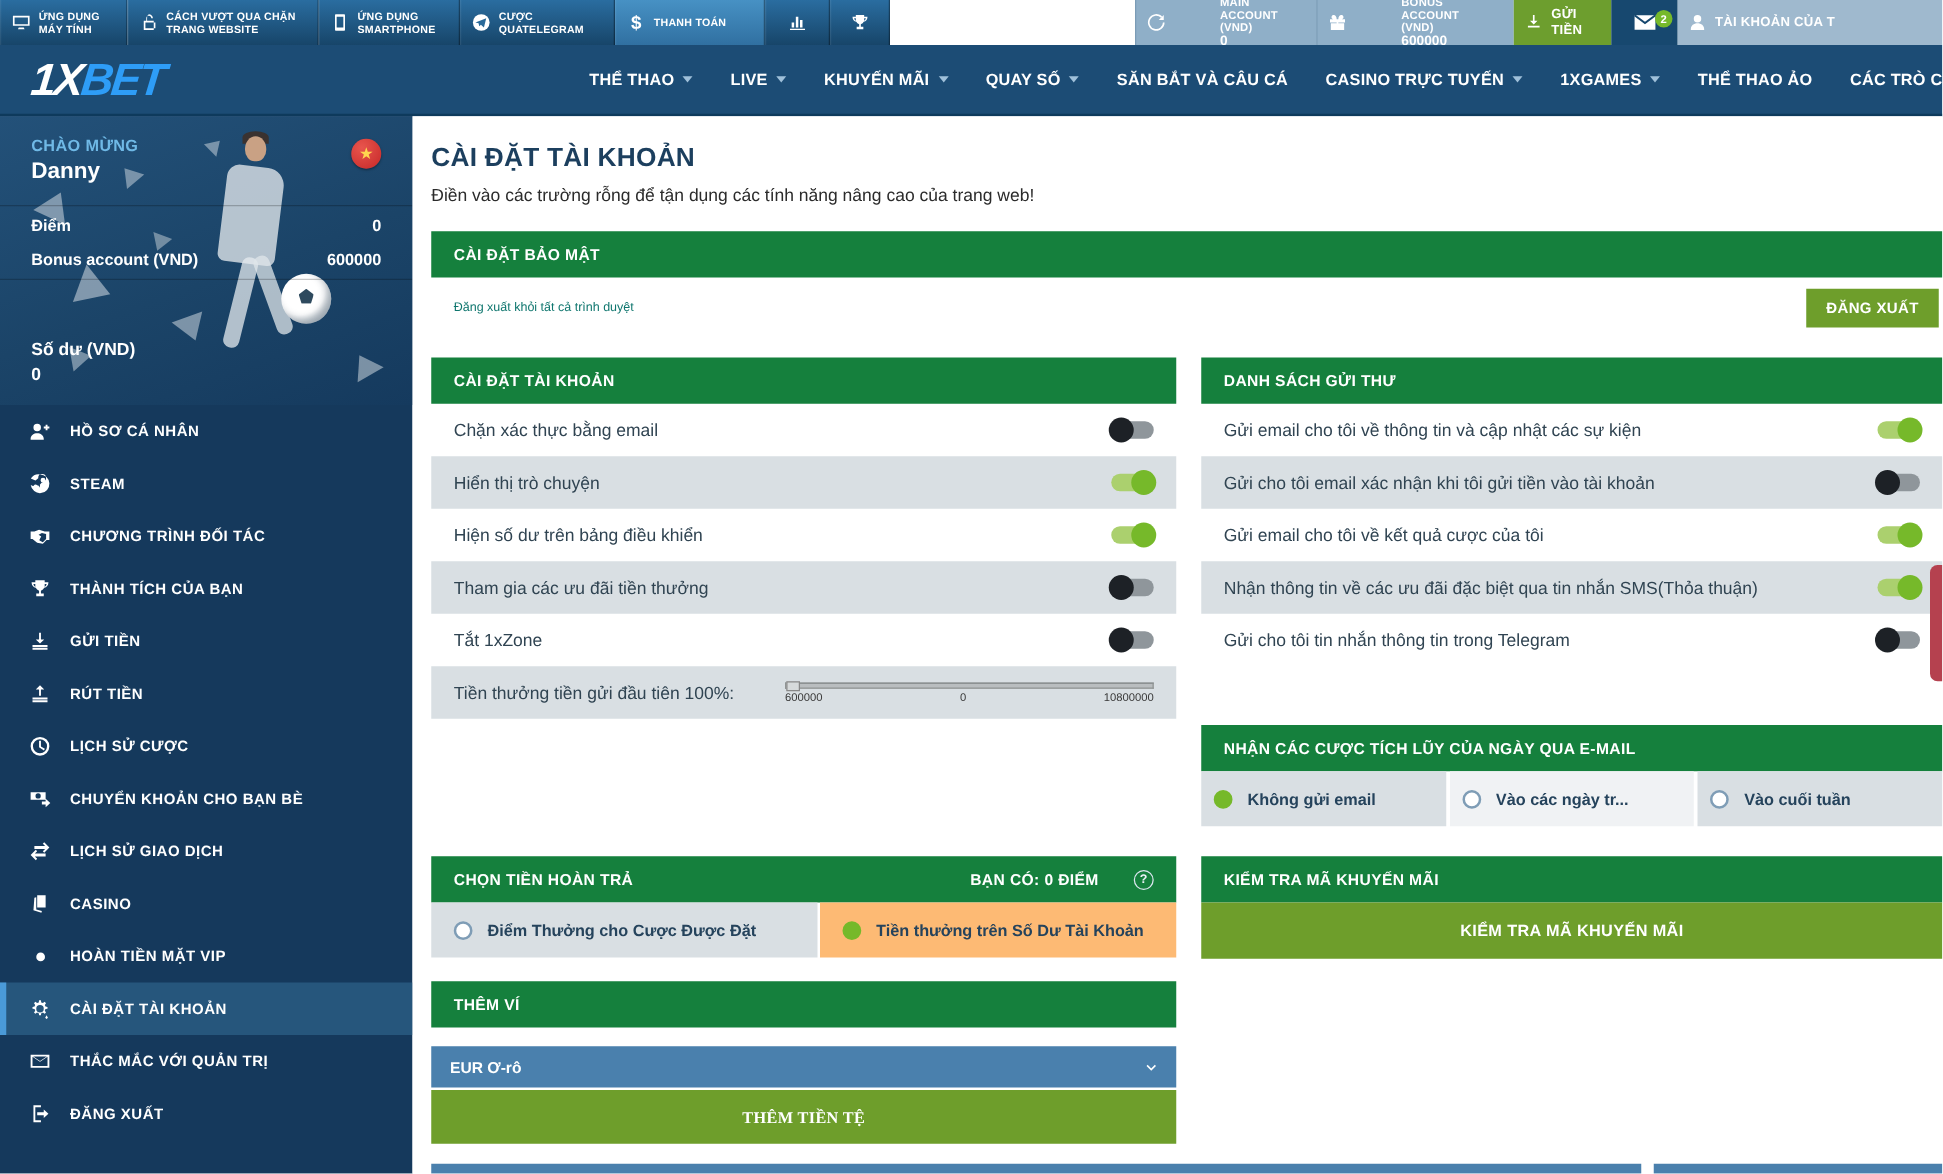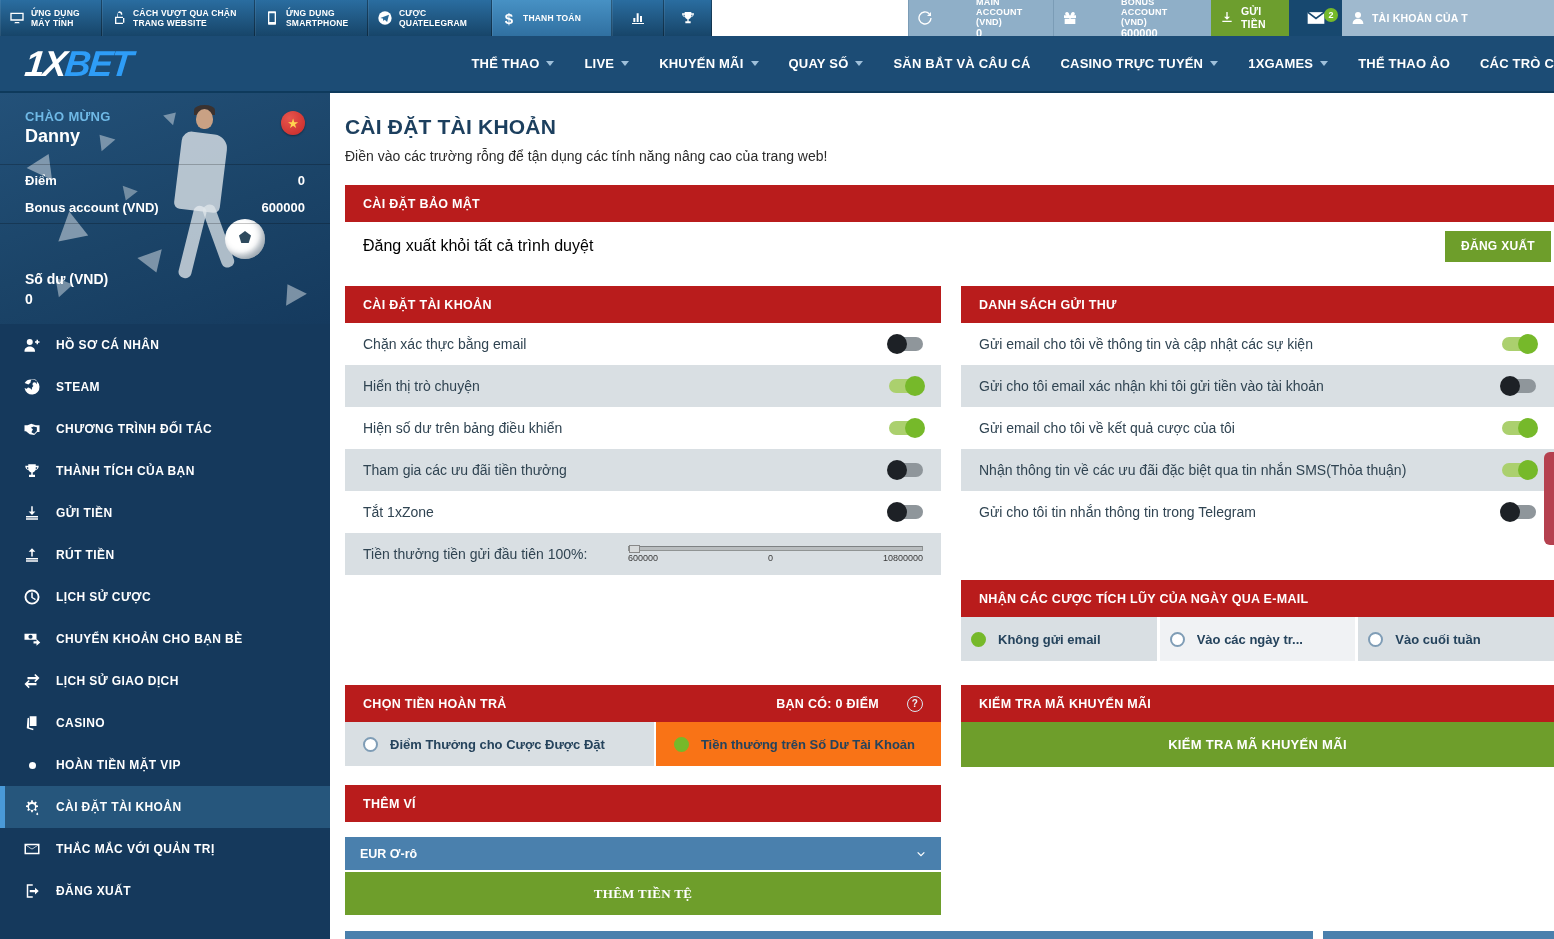--- a/index.html
+++ b/index.html
@@ -71,25 +71,25 @@
   .menu-item.active { background:#26567c; border-left:5px solid #4a9ad8; padding-left:17px; }
   .mi-icon { width:20px; height:20px; margin-right:14px; display:flex; align-items:center; justify-content:center; flex:none; }
   .mi-icon svg { width:18px; height:18px; fill:#fff; }
   .mi-dot { width:7px; height:7px; border-radius:50%; background:#fff; }
   .mi-label { font-size:12px; font-weight:bold; letter-spacing:.4px; white-space:nowrap; }
 
   
   #content { position:absolute; left:330px; top:93px; width:1224px; height:846px; background:#fff; padding:22px 0 0 15px; }
   .page-title { color:#1c3f5e; font-size:21px; font-weight:bold; letter-spacing:.2px; margin-bottom:9px; }
   .page-sub { color:#2b2b2b; font-size:14px; margin-bottom:21px; }
-  .sec-header { height:37px; background:#b91c1c; color:#fff; font-size:12.5px; font-weight:bold;
+  .sec-header { height:37px; background:#15803d; color:#fff; font-size:12.5px; font-weight:bold;
                 display:flex; align-items:center; padding:0 18px; letter-spacing:.3px; }
   .security-header { width:1209px; }
   .security-row { width:1209px; height:48px; display:flex; align-items:center; padding:0 3px 0 18px; }
-  .row-label { color:#000000; font-size:16px; }
+  .row-label { color:#0f766e; font-size:10px; }
   .btn-green { background:#6e9e2b; color:#fff; border:none; font-family:inherit; font-size:12px; font-weight:bold;
                letter-spacing:.3px; cursor:pointer; }
   .logout-btn { margin-left:auto; width:106px; height:31px; }
 
   .columns { display:flex; margin-top:16px; width:1209px; }
   .col-left { width:596px; margin-right:20px; flex:none; }
   .col-right { width:593px; flex:none; }
 
   .t-row { height:42px; display:flex; align-items:center; padding:0 18px; }
   .rows-wrap .t-row:nth-child(even) { background:#d9dfe3; }
@@ -115,21 +115,21 @@
   .acc-cell:nth-child(odd) { background:#d9dfe3; }
   .acc-cell:nth-child(even) { background:#f0f2f4; }
 
   .cb-header { display:flex; align-items:center; }
   .cb-points { margin-left:auto; display:flex; align-items:center; font-size:12.5px; font-weight:bold;gap:20px; }
   .qmark { width:16px; height:16px; border-radius:50%; border:1.5px solid #dbe6ef; color:#eaf1f7; font-size:10px; font-weight:bold;
            display:flex; align-items:center; justify-content:center; margin-left:8px; cursor:pointer; }
   .cb-options { display:flex; height:44px; gap:2px; }
   .cb-cell { display:flex; align-items:center; padding:0 18px; }
   .cb-cell-1 { width:52%; background:#d9dfe3; }
-  .cb-cell-2 { width:48%; background:#f97316; }
+  .cb-cell-2 { width:48%; background:#fdba74; }
 
   .promo-btn { width:100%; height:45px; font-size:13px; }
   .spacer47 { height:47px; } .spacer24 { height:24px; } .spacer110 { height:110px; } .spacer19 { height:19px; } .spacer15 { height:15px; } .spacer2 { height:2px; }
   .wallet-select { height:33px; background:#4a80ad; display:flex; align-items:center; padding:0 15px; color:#fff;
                    font-size:12.5px; font-weight:bold; cursor:pointer; }
   .wallet-select .chev { margin-left:auto; }
   .wallet-btn { width:100%; height:43px; font-size:13px;font-family:Liberation Serif, serif; }
 
   .red-tab { position:absolute; left:1544px; top:452px; width:10px; height:93px; background:#b5414f; border-radius:6px 0 0 6px; }
   .bottom-bar { position:absolute; top:931px; height:8px; background:#4a80ad; }

